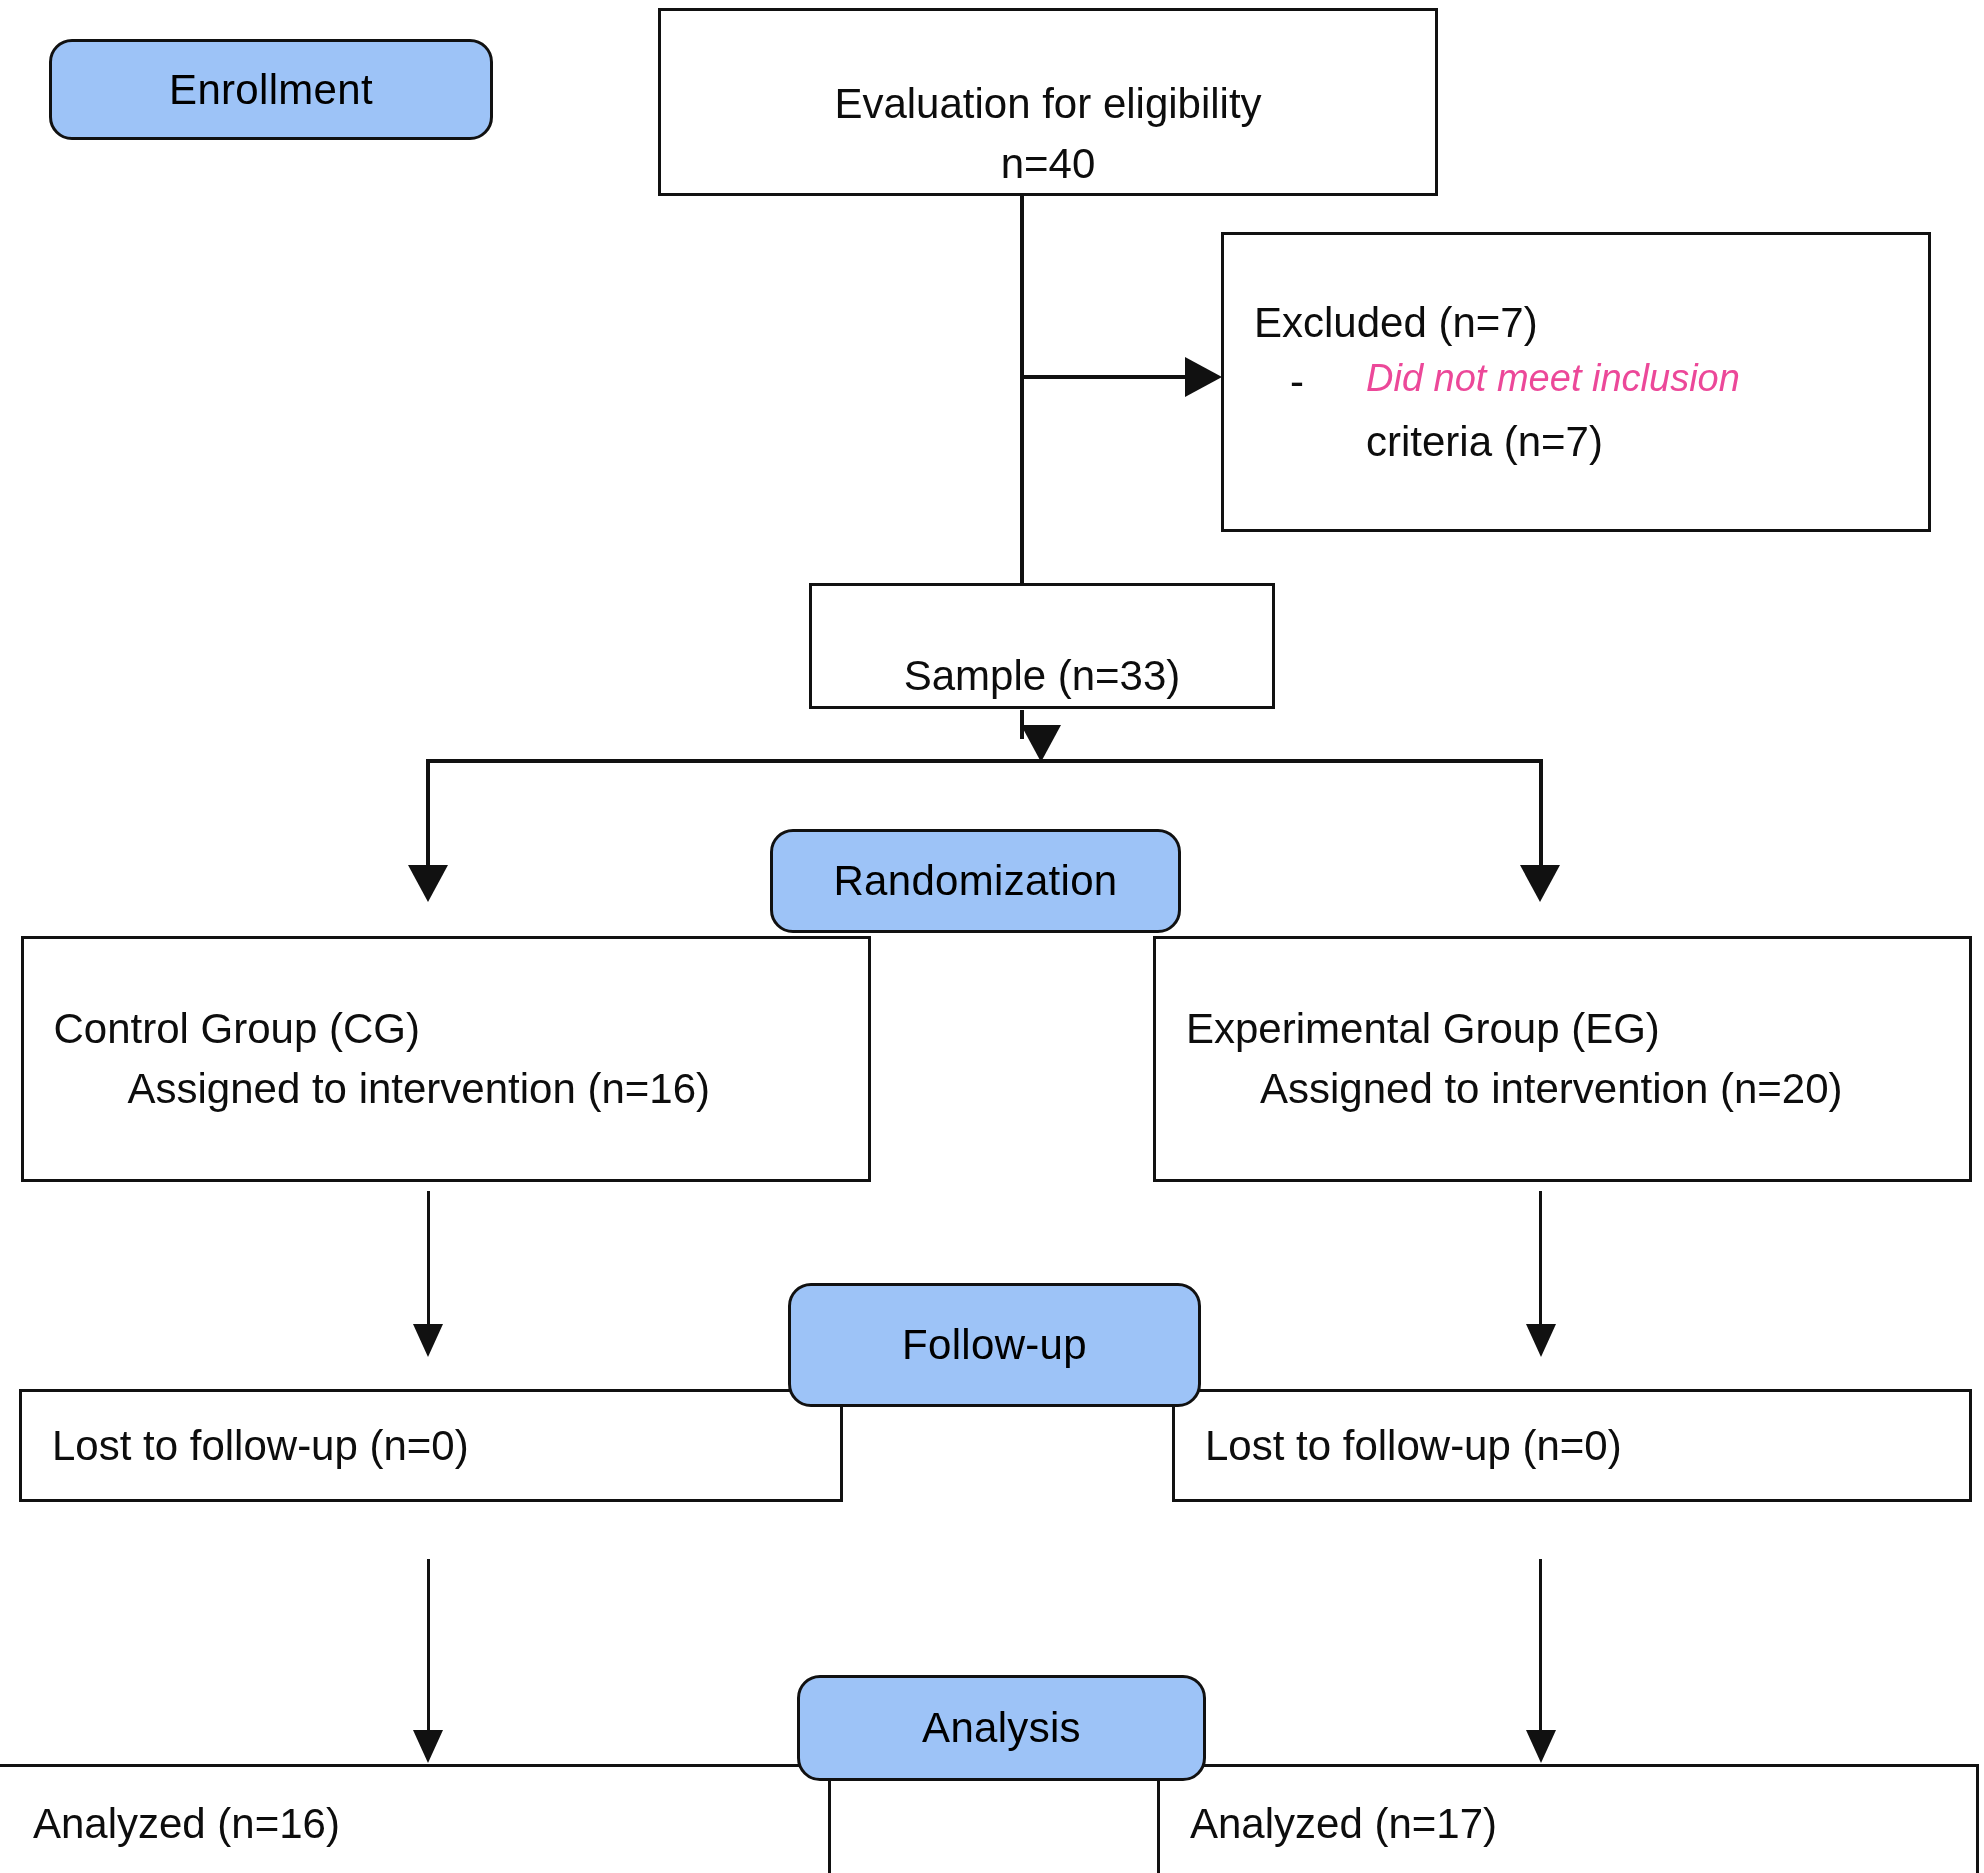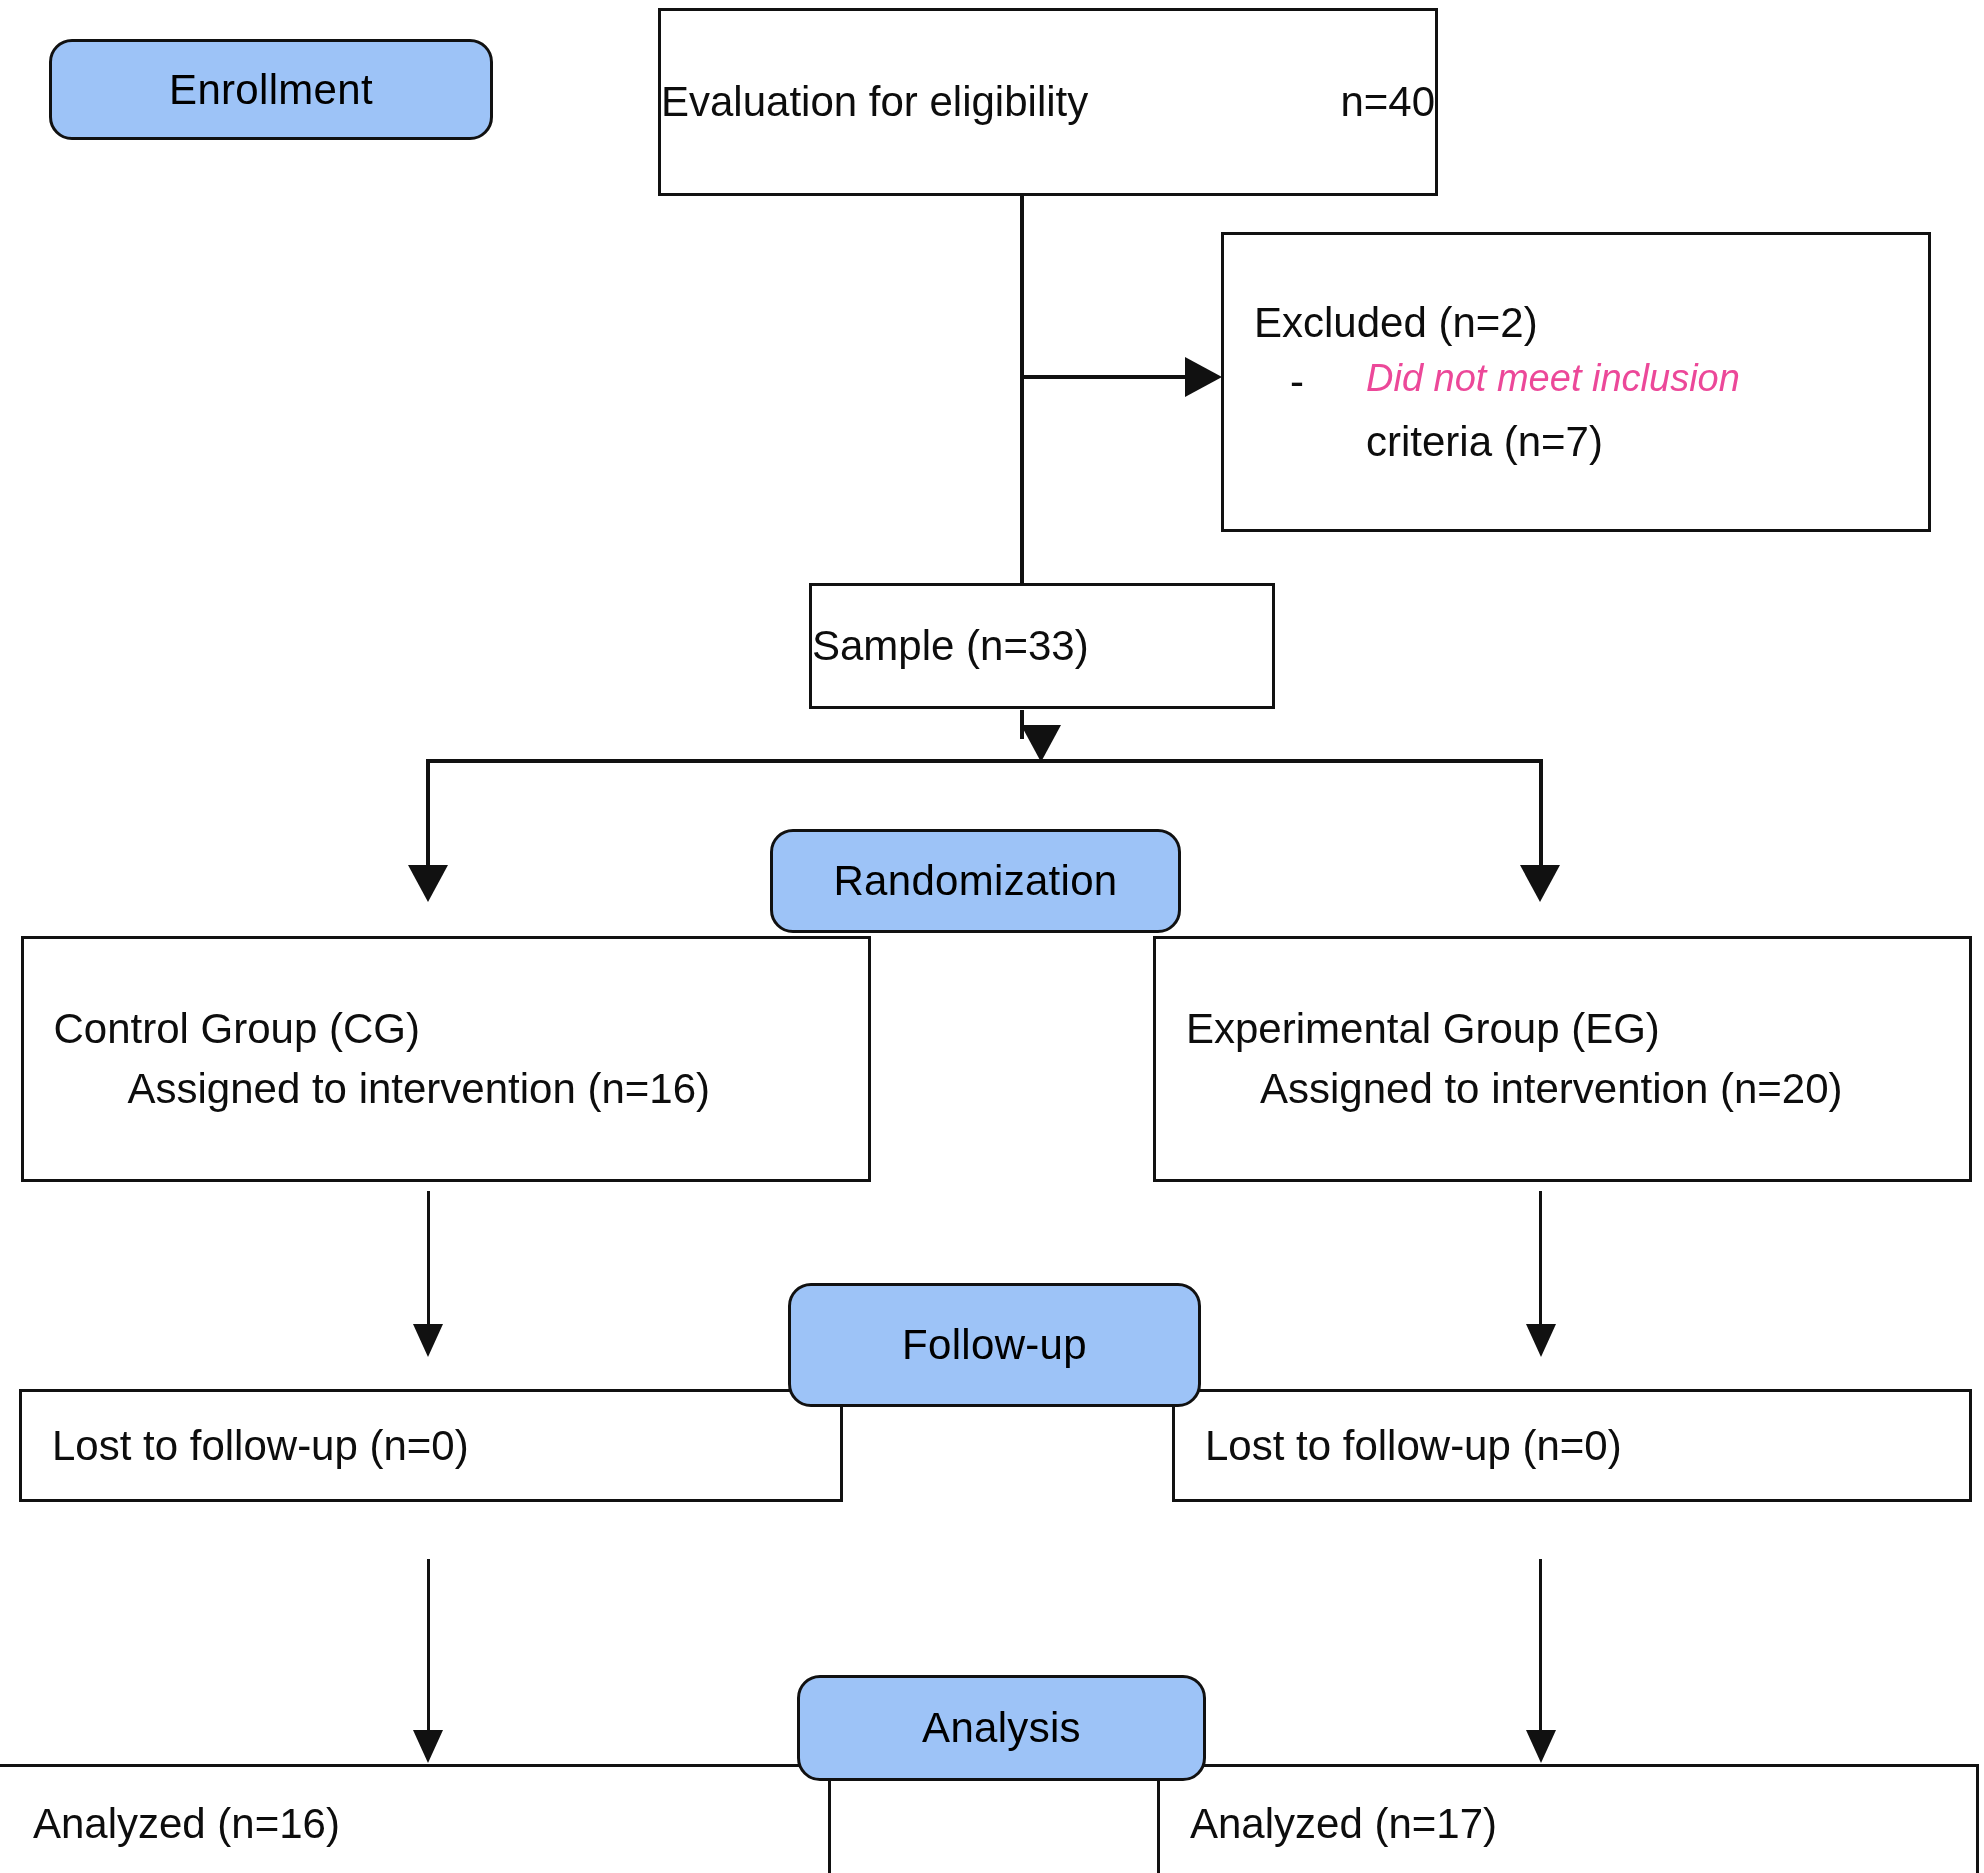--- a/index.html
+++ b/index.html
@@ -45,25 +45,24 @@
     z-index: 10;
   }
   .node .line {
     color: #0d0d0d;
     font-size: 42px;
     line-height: 1.42;
     white-space: nowrap;
   }
   .node-center {
     display: flex;
-    flex-direction: row;
+    flex-direction: column;
     align-items: center;
-    justify-content: space-between;
+    justify-content: flex-end;
     text-align: center;
-    gap: 27px;
   }
   .node-left {
     display: flex;
     flex-direction: column;
     justify-content: center;
   }
   .pad-l { padding-left: 30px; }
   .indent-1 { padding-left: 66px; }
   .bullet-row {
     display: flex;
@@ -129,21 +128,21 @@
     <div class="line">Evaluation for eligibility</div>
     <div class="line">n=40</div>
   </div>
 
   <div class="conn conn-v" style="left:1020px; top:196px; height:390px;"></div>
 
   <div class="conn conn-h" style="left:1020px; top:375px; width:165px;"></div>
   <div class="arrowhead-right" style="left:1185px; top:357px;"></div>
 
   <div class="node node-left" style="left:1221px; top:232px; width:710px; height:300px;">
-    <div class="line pad-l">Excluded (n=2)</div>
+    <div class="line pad-l">Excluded (n=7)</div>
     <div class="bullet-row">
       <span class="bullet-dash">-</span>
       <span class="bullet-text">Did not meet inclusion</span>
     </div>
     <div class="line indent-1" style="padding-left:142px;">criteria (n=7)</div>
   </div>
 
   <div class="node node-center" style="left:809px; top:583px; width:466px; height:126px;">
     <div class="line">Sample (n=33)</div>
   </div>

